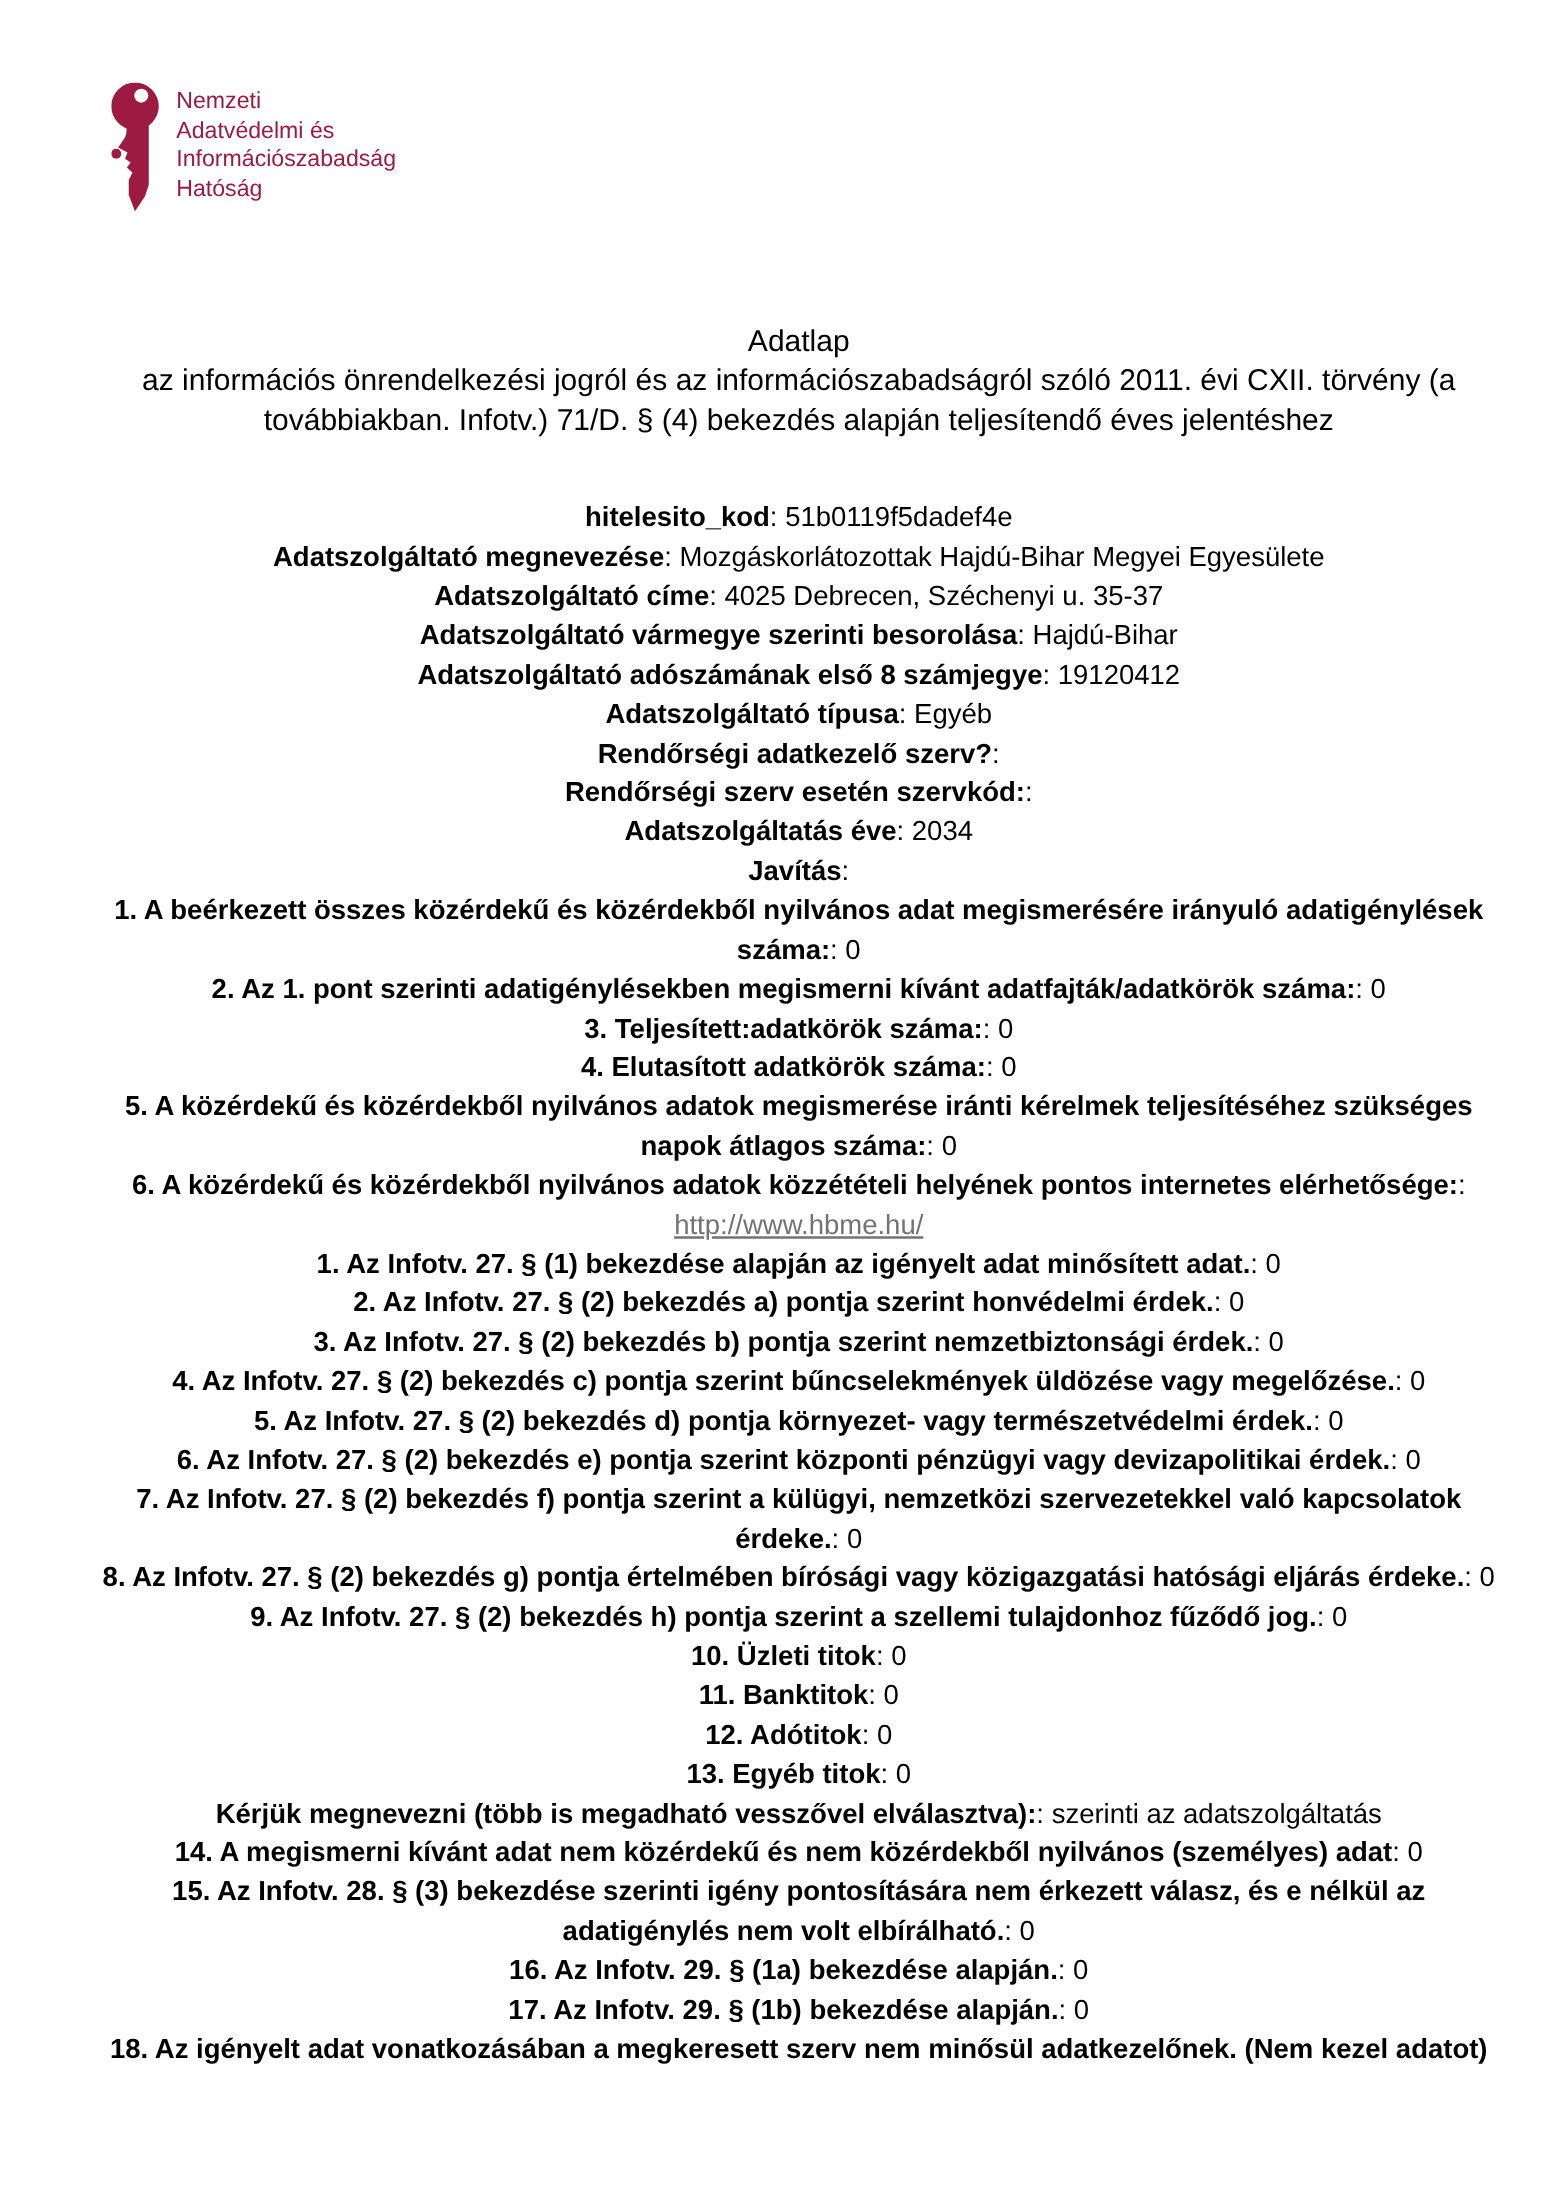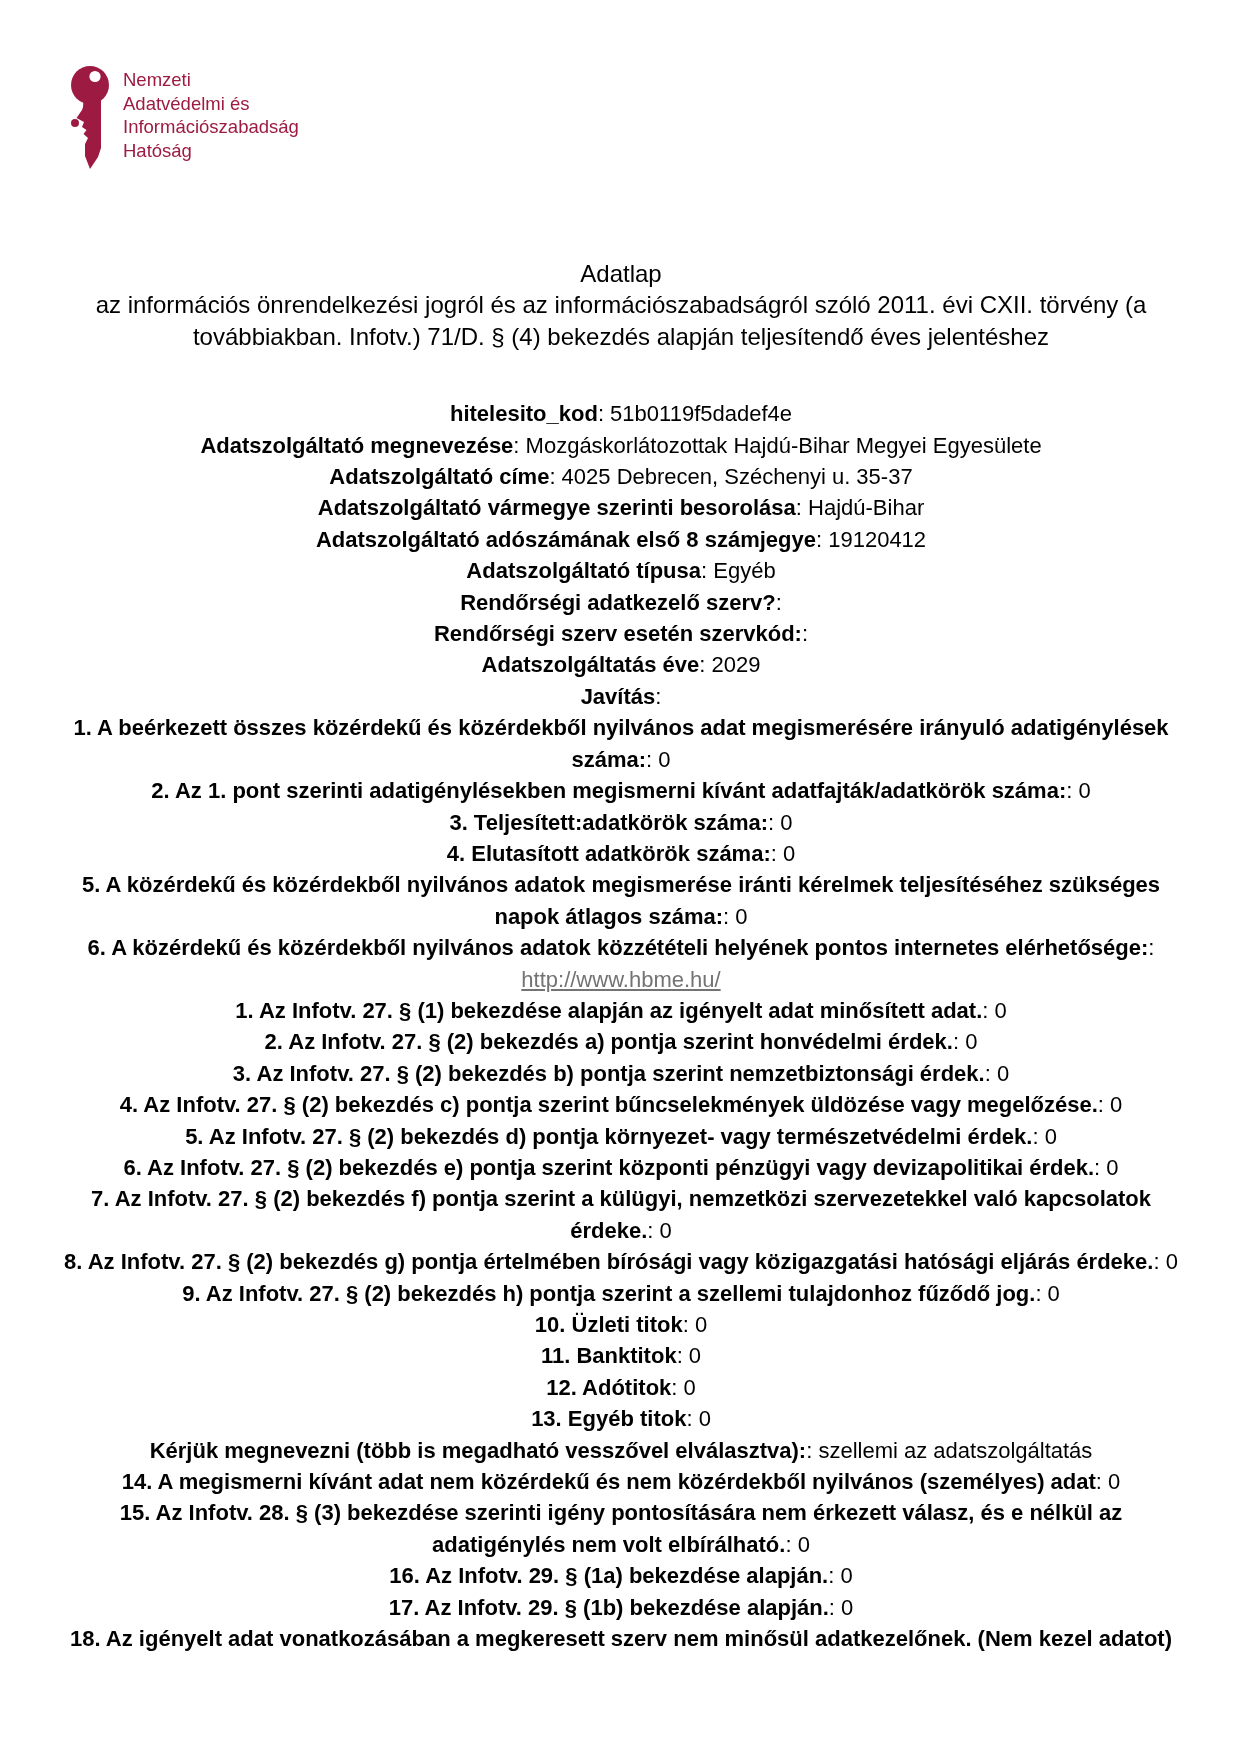--- a/index.html
+++ b/index.html
@@ -4,21 +4,21 @@
 <style>
   html,body{margin:0;padding:0;}
   body{
     width:1241px;height:1754px;
     background:#ffffff;
     font-family:"Liberation Sans",sans-serif;
     color:#000;
     position:relative;
     overflow:hidden;
   }
-  .page{position:absolute;inset:0;}
+  .page{position:absolute;inset:0;margin-left:18px;}
   
   .logo{position:absolute;left:71px;top:66px;display:flex;align-items:flex-start;}
   .logo-key{width:40px;height:104px;flex:0 0 auto;}
   .logo-text{margin-left:12px;padding-top:2px;font-size:18.5px;line-height:23.5px;}
   .logo-text span{display:block;}
   
   .content{position:absolute;left:63px;top:258px;width:1116px;}
   .title,.subtitle{margin:0;text-align:center;font-size:24px;line-height:31.4px;font-weight:normal;}
   .fields{margin-top:46px;text-align:center;}
   .line{margin:0;font-size:22px;line-height:31.4px;word-spacing:normal;}
@@ -63,21 +63,21 @@
     <p class="subtitle">az információs önrendelkezési jogról és az információszabadságról szóló 2011. évi CXII. törvény (a továbbiakban. Infotv.) 71/D. § (4) bekezdés alapján teljesítendő éves jelentéshez</p>
     <div class="fields">
         <p class="line"><b>hitelesito_kod</b><span>: 51b0119f5dadef4e</span></p>
         <p class="line"><b>Adatszolgáltató megnevezése</b><span>: Mozgáskorlátozottak Hajdú-Bihar Megyei Egyesülete</span></p>
         <p class="line"><b>Adatszolgáltató címe</b><span>: 4025 Debrecen, Széchenyi u. 35-37</span></p>
         <p class="line"><b>Adatszolgáltató vármegye szerinti besorolása</b><span>: Hajdú-Bihar</span></p>
         <p class="line"><b>Adatszolgáltató adószámának első 8 számjegye</b><span>: 19120412</span></p>
         <p class="line"><b>Adatszolgáltató típusa</b><span>: Egyéb</span></p>
         <p class="line"><b>Rendőrségi adatkezelő szerv?</b><span>:</span></p>
         <p class="line"><b>Rendőrségi szerv esetén szervkód:</b><span>:</span></p>
-        <p class="line"><b>Adatszolgáltatás éve</b><span>: 2029</span></p>
+        <p class="line"><b>Adatszolgáltatás éve</b><span>: 2034</span></p>
         <p class="line"><b>Javítás</b><span>:</span></p>
         <p class="line"><b>1. A beérkezett összes közérdekű és közérdekből nyilvános adat megismerésére irányuló adatigénylések száma:</b><span>: 0</span></p>
         <p class="line"><b>2. Az 1. pont szerinti adatigénylésekben megismerni kívánt adatfajták/adatkörök száma:</b><span>: 0</span></p>
         <p class="line"><b>3. Teljesített:adatkörök száma:</b><span>: 0</span></p>
         <p class="line"><b>4. Elutasított adatkörök száma:</b><span>: 0</span></p>
         <p class="line"><b>5. A közérdekű és közérdekből nyilvános adatok megismerése iránti kérelmek teljesítéséhez szükséges napok átlagos száma:</b><span>: 0</span></p>
         <p class="line"><b>6. A közérdekű és közérdekből nyilvános adatok közzétételi helyének pontos internetes elérhetősége:</b><span>:</span></p>
         <p class="line"><a href="#" style="color: #737373;">http://www.hbme.hu/</a></p>
         <p class="line"><b>1. Az Infotv. 27. § (1) bekezdése alapján az igényelt adat minősített adat.</b><span>: 0</span></p>
         <p class="line"><b>2. Az Infotv. 27. § (2) bekezdés a) pontja szerint honvédelmi érdek.</b><span>: 0</span></p>
@@ -85,21 +85,21 @@
         <p class="line"><b>4. Az Infotv. 27. § (2) bekezdés c) pontja szerint bűncselekmények üldözése vagy megelőzése.</b><span>: 0</span></p>
         <p class="line"><b>5. Az Infotv. 27. § (2) bekezdés d) pontja környezet- vagy természetvédelmi érdek.</b><span>: 0</span></p>
         <p class="line"><b>6. Az Infotv. 27. § (2) bekezdés e) pontja szerint központi pénzügyi vagy devizapolitikai érdek.</b><span>: 0</span></p>
         <p class="line"><b>7. Az Infotv. 27. § (2) bekezdés f) pontja szerint a külügyi, nemzetközi szervezetekkel való kapcsolatok érdeke.</b><span>: 0</span></p>
         <p class="line"><b>8. Az Infotv. 27. § (2) bekezdés g) pontja értelmében bírósági vagy közigazgatási hatósági eljárás érdeke.</b><span>: 0</span></p>
         <p class="line"><b>9. Az Infotv. 27. § (2) bekezdés h) pontja szerint a szellemi tulajdonhoz fűződő jog.</b><span>: 0</span></p>
         <p class="line"><b>10. Üzleti titok</b><span>: 0</span></p>
         <p class="line"><b>11. Banktitok</b><span>: 0</span></p>
         <p class="line"><b>12. Adótitok</b><span>: 0</span></p>
         <p class="line"><b>13. Egyéb titok</b><span>: 0</span></p>
-        <p class="line"><b>Kérjük megnevezni (több is megadható vesszővel elválasztva):</b><span>: szellemi az adatszolgáltatás</span></p>
+        <p class="line"><b>Kérjük megnevezni (több is megadható vesszővel elválasztva):</b><span>: szerinti az adatszolgáltatás</span></p>
         <p class="line"><b>14. A megismerni kívánt adat nem közérdekű és nem közérdekből nyilvános (személyes) adat</b><span>: 0</span></p>
         <p class="line"><b>15. Az Infotv. 28. § (3) bekezdése szerinti igény pontosítására nem érkezett válasz, és e nélkül az adatigénylés nem volt elbírálható.</b><span>: 0</span></p>
         <p class="line"><b>16. Az Infotv. 29. § (1a) bekezdése alapján.</b><span>: 0</span></p>
         <p class="line"><b>17. Az Infotv. 29. § (1b) bekezdése alapján.</b><span>: 0</span></p>
         <p class="line"><b>18. Az igényelt adat vonatkozásában a megkeresett szerv nem minősül adatkezelőnek. (Nem kezel adatot)</b></p>
       </div>
   </div>
 
 </div>
 

